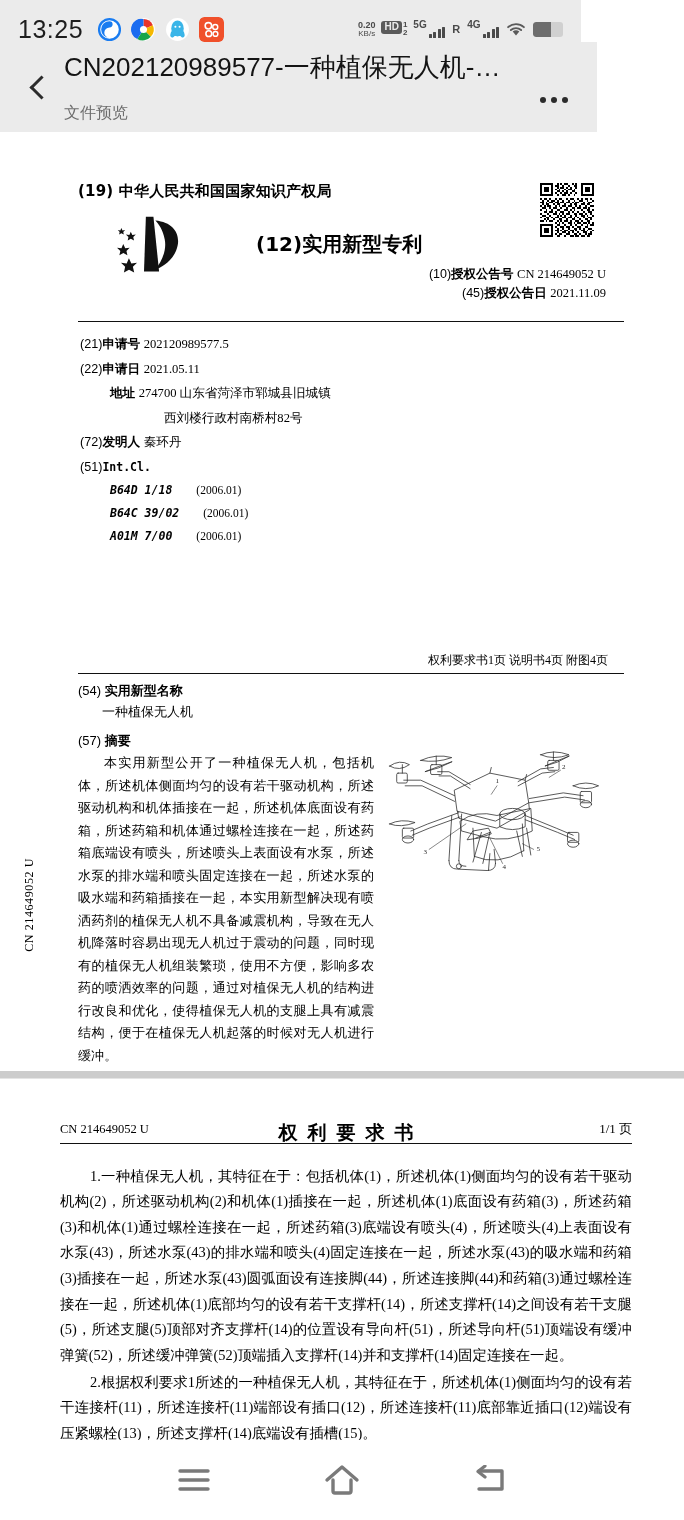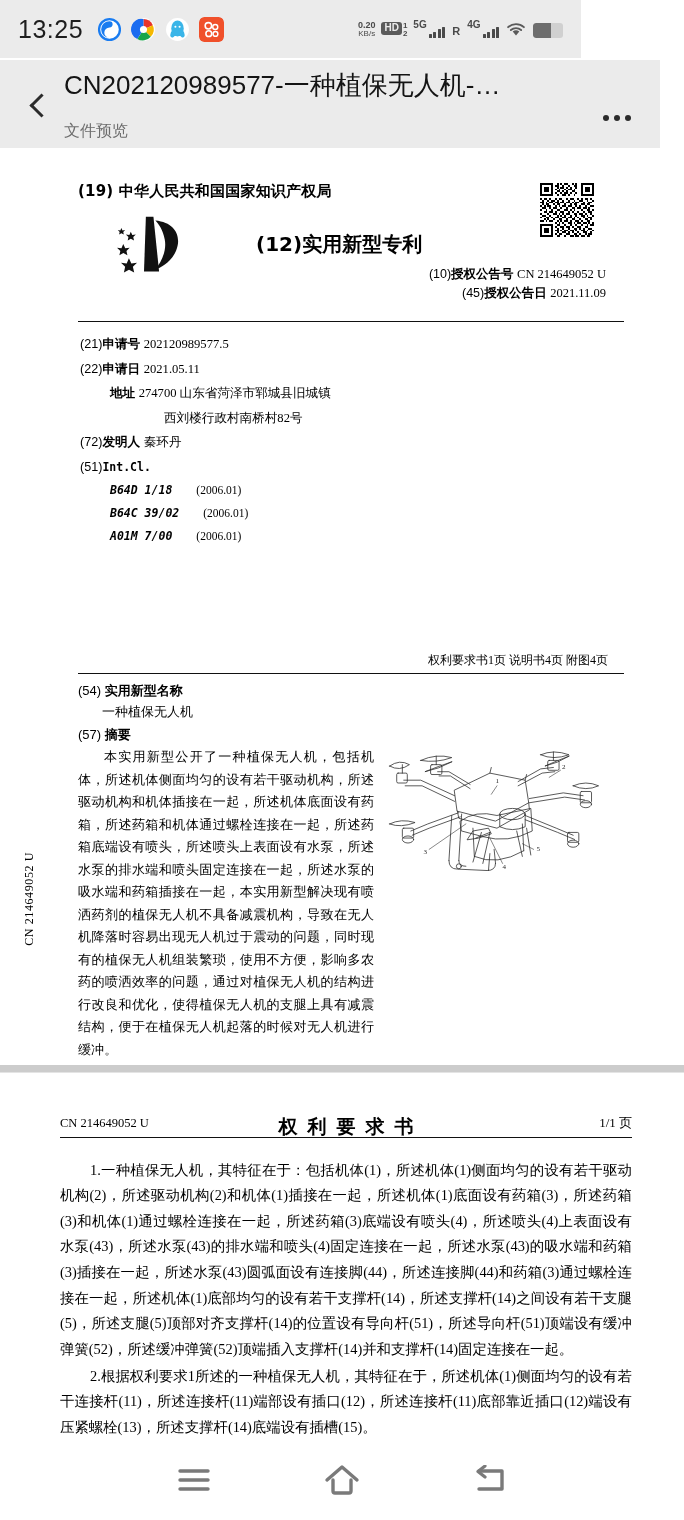--- a/index.html
+++ b/index.html
@@ -13,21 +13,21 @@
 
   
   .statusbar{
     position:absolute; top:0; left:0; width:581px; height:58px;
     background:#ebebeb; display:flex; align-items:center;
     padding:12px 18px;
   }
   .clock{ font-size:25px; color:#1d1d1d; letter-spacing:.5px; font-weight:400; }
   .sb-apps{ display:flex; align-items:center; gap:9px; margin-left:14px; }
   .appicon{ width:25px; height:25px; border-radius:50%; display:block; }
-  .sb-right{ margin-left:auto; display:flex; align-items:flex-end; gap:6px; }
+  .sb-right{ margin-left:auto; display:flex; align-items:center; gap:6px; }
   .netspeed{ display:flex; flex-direction:column; align-items:center; line-height:1;
              font-size:9px; color:#4a4a4a; font-weight:700; }
   .netspeed .u{ font-size:8px; font-weight:400; }
   .hdbadge{ display:flex; align-items:flex-start; }
   .hdbox{ background:#5a5a5a; color:#ebebeb; font-size:10px; font-weight:700;
           border-radius:3px; padding:1px 3px; line-height:1.05; }
   .hdnums{ display:flex; flex-direction:column; font-size:8px; color:#4a4a4a;
            line-height:1; margin-left:1px; font-weight:700; }
   .siggrp{ display:flex; align-items:flex-end; gap:2px; }
   .gtag{ font-size:10px; color:#4a4a4a; font-weight:700; line-height:1;
@@ -37,21 +37,21 @@
   .bars i:nth-child(1){height:4px}.bars i:nth-child(2){height:6.5px}
   .bars i:nth-child(3){height:9px}.bars i:nth-child(4){height:11.5px}
   .rmark{ font-size:11px; color:#4a4a4a; font-weight:700; margin:0 1px 1px 1px; }
   .battery{ width:30px; height:15px; border-radius:3px; background:#d0d0d0;
             position:relative; overflow:hidden; }
   .battery::after{ content:""; position:absolute; left:0; top:0; bottom:0;
             width:60%; background:#6d6d6d; border-radius:3px 0 0 3px; }
 
   
   .appbar{
-    position:absolute; top:60px; left:0; width:660px; height:90px;
+    position:absolute; top:42px; left:0; width:597px; height:90px;
     background:#ebebeb; display:flex; align-items:center; padding:0 16px;
   }
   .backbtn{ width:46px; height:60px; display:flex; align-items:center;
             justify-content:center; flex:none; }
   .chev{ width:17px; height:17px; border-left:3px solid #2b2b2b;
          border-bottom:3px solid #2b2b2b; transform:rotate(45deg);
          margin-left:5px; }
   .titles{ display:flex; flex-direction:column; justify-content:center;
            flex:1; min-width:0; padding-left:2px; }
   .title-main{ font-size:26px; color:#141414; line-height:1.18;
@@ -107,21 +107,21 @@
   .pagecount{ text-align:right; font-size:12px; margin:104px 16px 4px 0;
               font-family:"Liberation Serif","DejaVu Serif",serif; }
   .rule2{ border-top:1.6px solid #111; margin:0 0 8px 0; }
 
   .abswrap{ display:flex; gap:10px; }
   .abscol{ width:296px; flex:none; }
   .ttl54{ font-size:13px; font-weight:700; }
   .ttl54 .n{ font-weight:400; }
   .ttlval{ font-size:13px; padding-left:24px; margin-top:3px;
            font-family:Liberation Mono, monospace; }
-  .ttl57{ font-size:13px; font-weight:700; margin-top:5px; }
+  .ttl57{ font-size:13px; font-weight:700; margin-top:11px; }
   .ttl57 .n{ font-weight:400; }
   .abstext{ font-size:13.1px; line-height:1.72; text-align:justify;
             margin-top:2px; text-indent:26px;
             font-family:"Liberation Serif","DejaVu Serif",serif; }
   .figcol{ flex:1; position:relative; }
   .fig{ width:100%; height:270px; margin-top:14px; }
 
   .sidecode{ position:absolute; left:22px; bottom:116px;
              font-size:12px; letter-spacing:.6px; white-space:nowrap;
              writing-mode:vertical-rl; transform:rotate(180deg);

